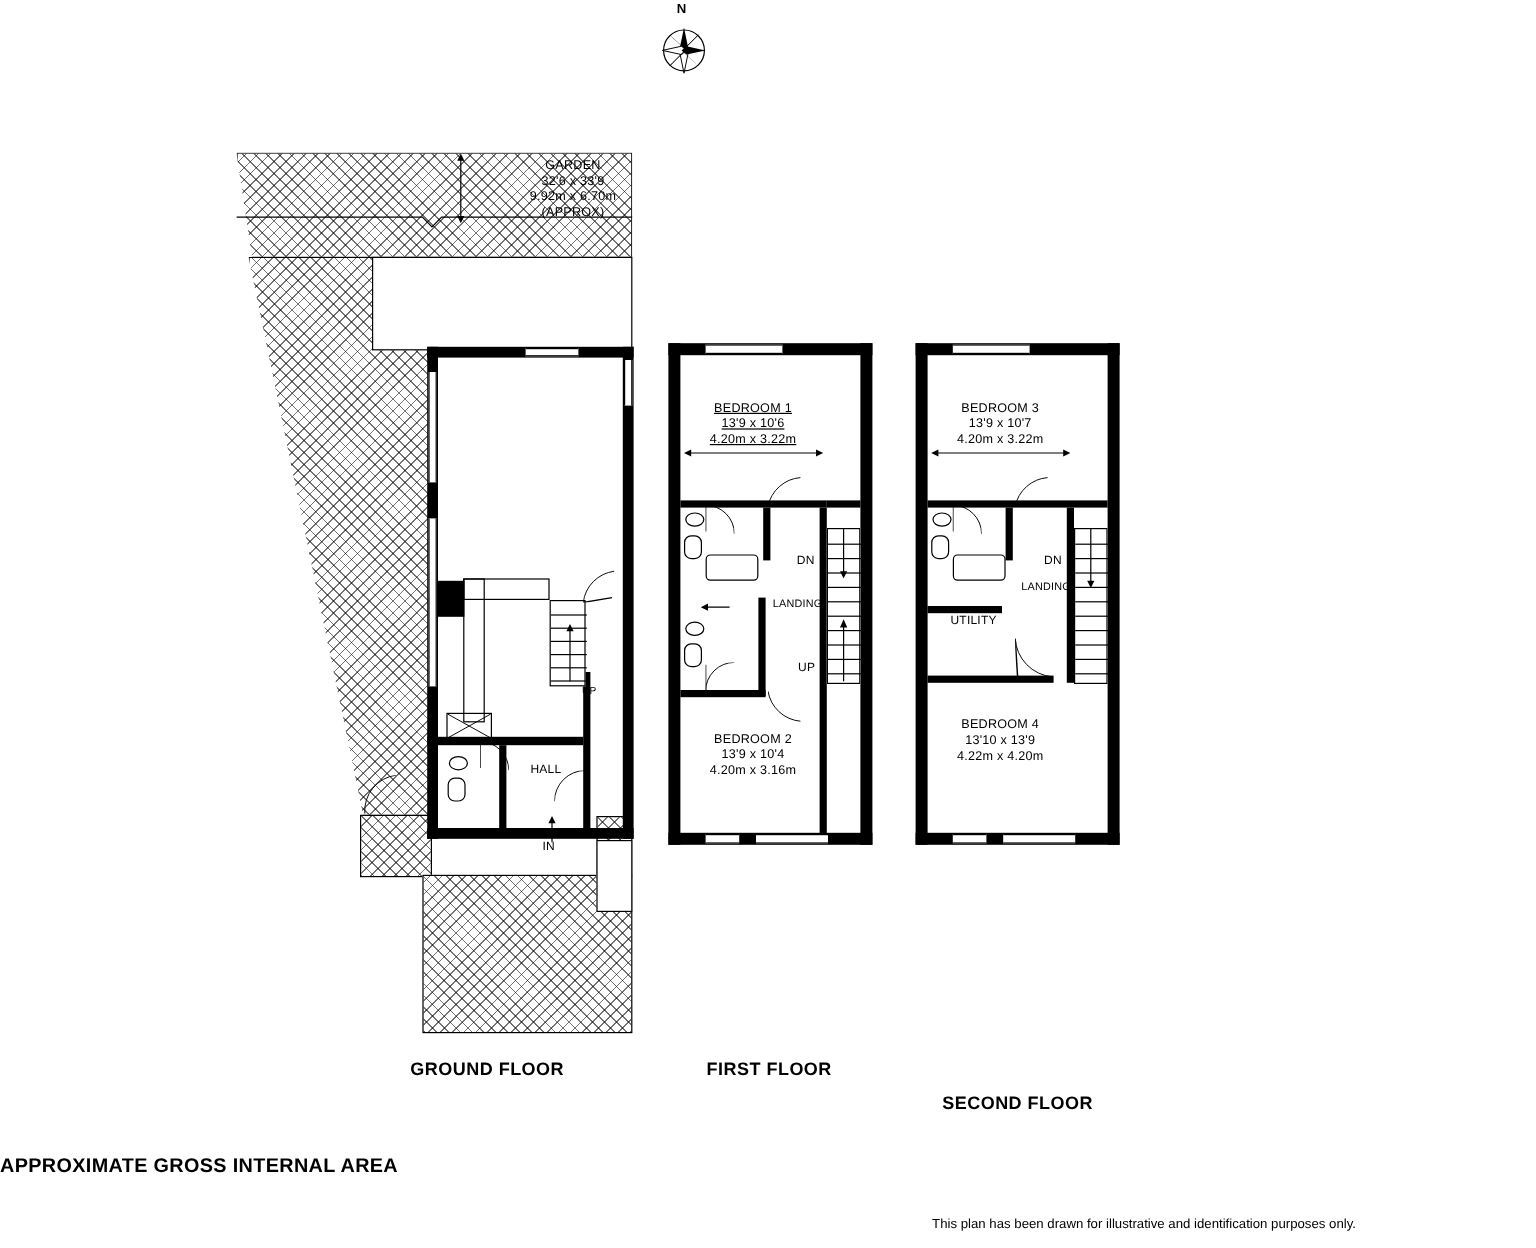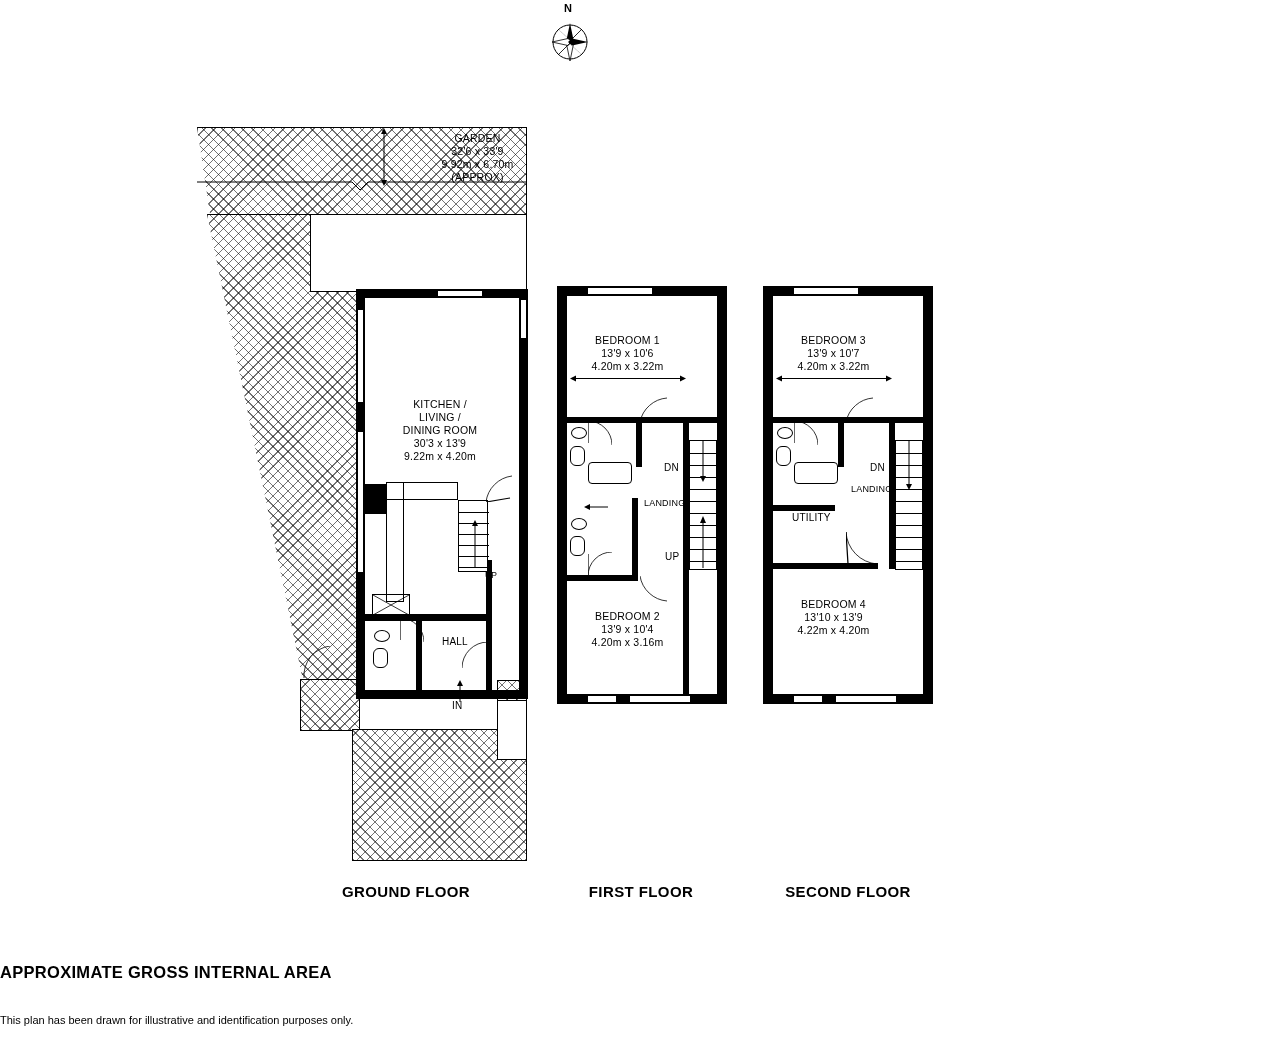--- a/index.html
+++ b/index.html
@@ -66,21 +66,21 @@
     position: absolute;
     left: 0; top: 986px; width: 1130px;
     text-align: center;
     font-size: 16.5px;
     font-weight: bold;
     letter-spacing: 0.3px;
   }
   .footer-note {
     position: absolute;
     left: 0; top: 1014px; width: 1130px;
-    text-align: left;
+    text-align: right;
     font-size: 11px;
   }
 
   
   .wall { position: absolute; background: #000000; }
   .outline { position: absolute; border: 1px solid #000; box-sizing: border-box; }
 
   
   .hatch {
     position: absolute;
@@ -229,27 +229,20 @@
     <div class="abs" style="left:454px;top:680px;width:12px;height:22px;">
       <svg width="12" height="22" viewBox="0 0 12 22">
           <line x1="6" y1="22" x2="6" y2="4" stroke="#000" stroke-width="1"></line>
           <polygon points="6,0 3,6 9,6" fill="#000"></polygon>
         </svg>
     </div>
     <div class="label-sm" style="left:452px;top:700px;font-size:10px;">IN</div>
 
     <div class="abs" style="left:497px;top:700px;width:30px;height:60px;border:1px solid #000;box-sizing:border-box;background:#fff;"></div>
 
-    <div class="room-label" style="left:360px;top:398px;width:160px;">
-      <div>KITCHEN /</div>
-      <div>LIVING /</div>
-      <div>DINING ROOM</div>
-      <div>30'3 x 13'9</div>
-      <div>9.22m x 4.20m</div>
-    </div>
 
     <div class="floor-title" style="left:300px;top:883px;width:212px;">GROUND FLOOR</div>
   </div>
 
   <div class="abs" style="left:0;top:0;width:760px;height:930px;">
 
     <div class="wall" style="left:557px;top:286px;width:170px;height:10px;"></div>
     <div class="wall" style="left:557px;top:286px;width:10px;height:418px;"></div>
     <div class="wall" style="left:717px;top:286px;width:10px;height:418px;"></div>
     <div class="wall" style="left:557px;top:694px;width:170px;height:10px;"></div>
@@ -267,21 +260,21 @@
     <div class="wall" style="left:689px;top:417px;width:28px;height:6px;"></div>
 
     <div class="dimline abs" style="left:570px;top:369px;width:116px;height:9px;">
       <svg width="116" height="9" viewBox="0 0 116 9">
         <line x1="2" y1="4.5" x2="114" y2="4.5" stroke="#000" stroke-width="1"></line>
         <polygon points="0,4.5 6,1.5 6,7.5" fill="#000"></polygon>
         <polygon points="116,4.5 110,1.5 110,7.5" fill="#000"></polygon>
       </svg>
     </div>
 
-    <div class="room-label" style="left:565px;top:334px;width:125px;">
+    <div class="room-label" style="left:565px;top:334px;width:125px;text-decoration:underline;">
       <div>BEDROOM 1</div>
       <div>13'9 x 10'6</div>
       <div>4.20m x 3.22m</div>
     </div>
 
     <div class="room-label" style="left:565px;top:610px;width:125px;">
       <div>BEDROOM 2</div>
       <div>13'9 x 10'4</div>
       <div>4.20m x 3.16m</div>
     </div>
@@ -430,19 +423,19 @@
       <div class="stair-line" style="left:0;top:120px;width:28px;"></div>
     </div>
     <div class="abs" style="left:904px;top:440px;width:10px;height:50px;">
       <svg width="10" height="50" viewBox="0 0 10 50">
           <line x1="5" y1="0" x2="5" y2="45" stroke="#000" stroke-width="1"></line>
           <polygon points="5,50 2,44 8,44" fill="#000"></polygon>
         </svg>
     </div>
     <div class="label-sm" style="left:870px;top:462px;font-size:10px;">DN</div>
 
-    <div class="floor-title" style="left:744px;top:883px;width:208px;">SECOND FLOOR</div>
+    <div class="floor-title" style="left:744px;top:911px;width:208px;">SECOND FLOOR</div>
   </div>
 
   <div class="footer-main">APPROXIMATE GROSS INTERNAL AREA</div>
   <div class="footer-note">This plan has been drawn for illustrative and identification purposes only.</div>
 
 </div>
 
 </body></html>

